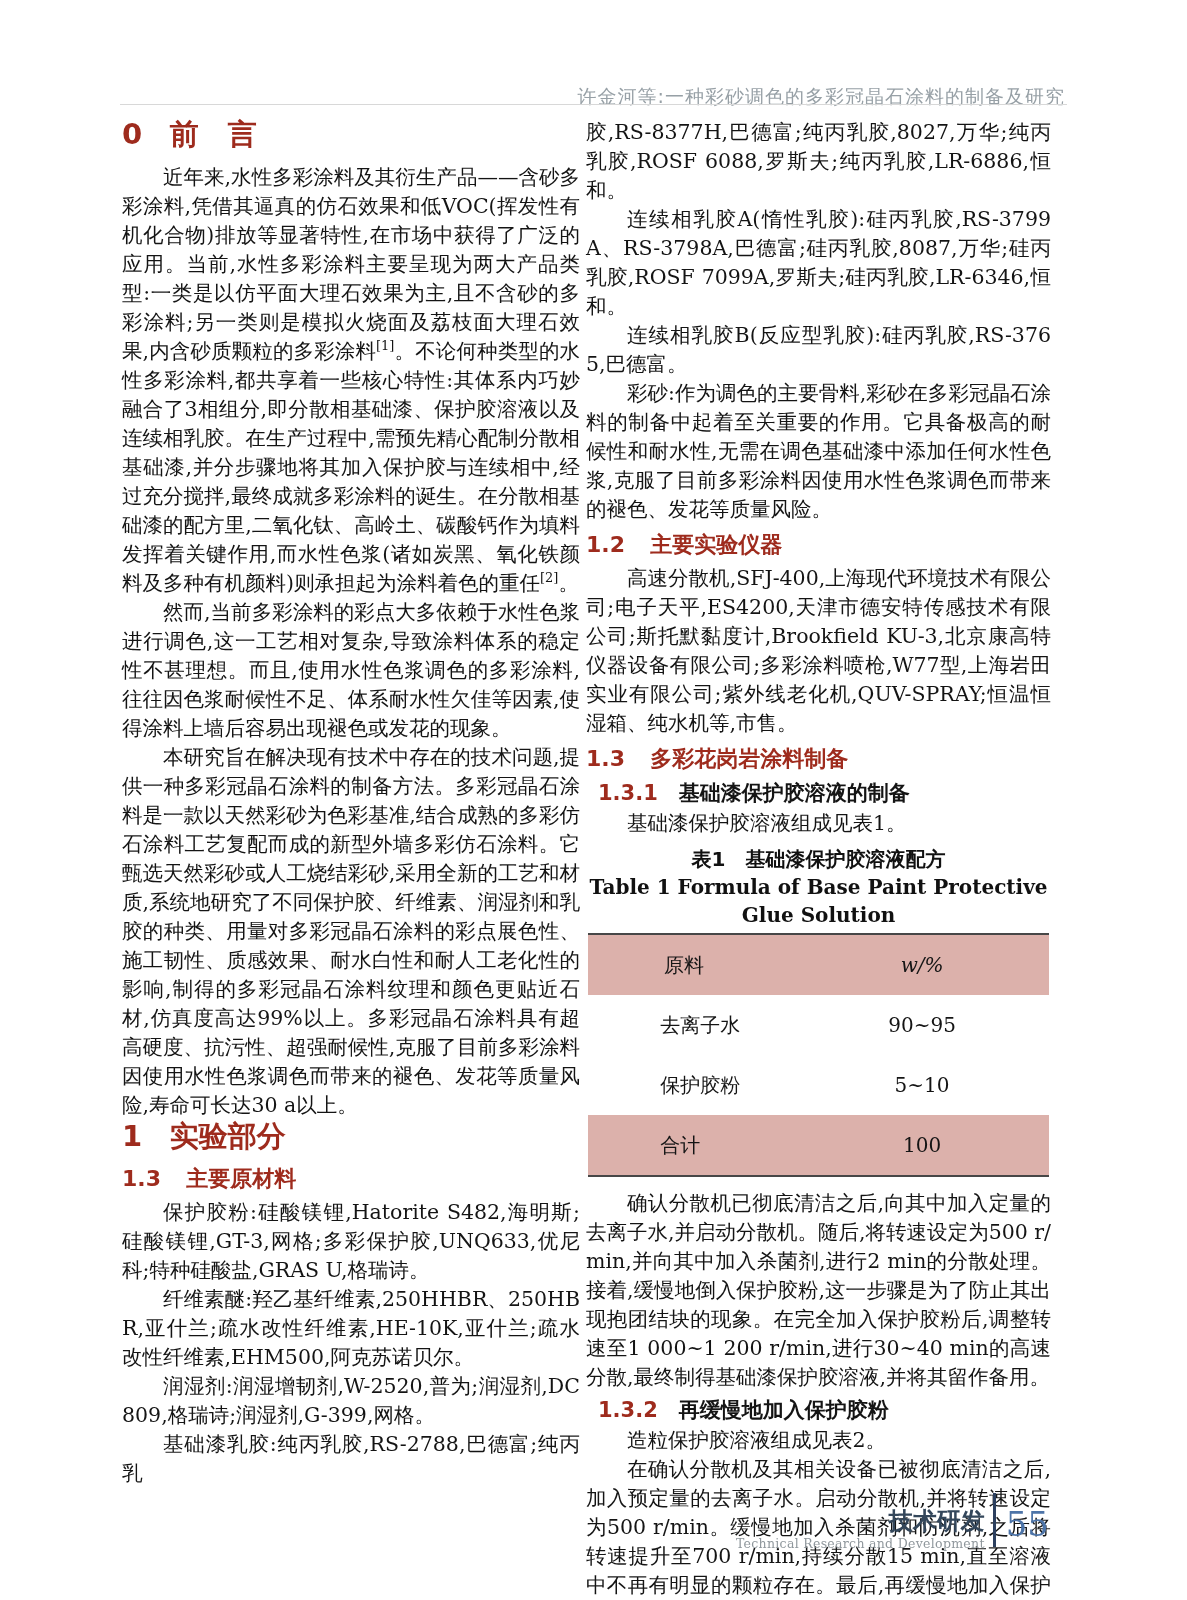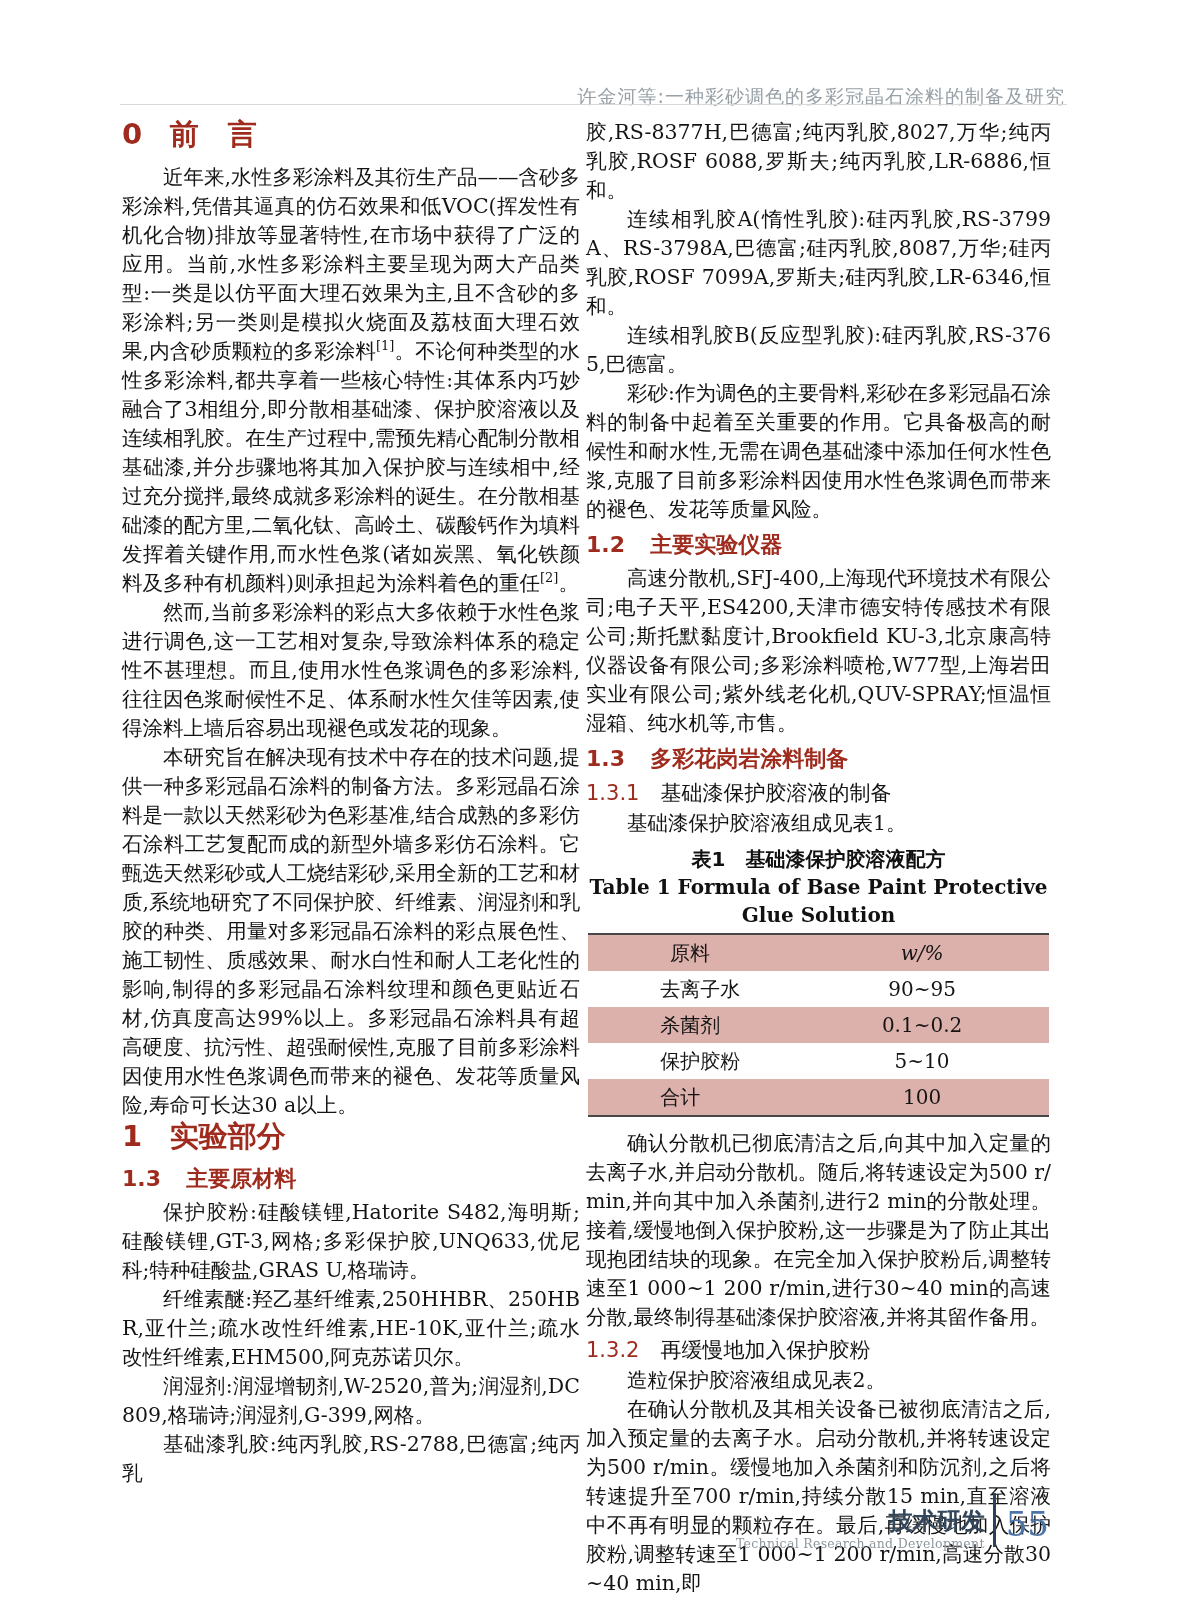--- a/index.html
+++ b/index.html
@@ -36,21 +36,21 @@
   }
   h2.sec-1{margin-bottom:12px;}
   .sec-num{margin-right:0.95em;}
   h3.sub{
     margin:8px 0 6px 0;
     font-family:"DejaVu Sans","Liberation Sans",sans-serif;
     font-size:22px;font-weight:bold;color:#9e2b1d;line-height:1.2;
   }
   .sub-num{margin-right:1.15em;}
   h4.sub3{
-    margin:4px 0 2px 0;font-weight:normal;
+    margin:4px 0 2px 12px;font-weight:bold;
     font-size:21px;line-height:1.35;color:#141414;
   }
   h4.sub3 .sub3-num{
     font-family:"DejaVu Sans","Liberation Sans",sans-serif;
     color:#9e2b1d;margin-right:1.0em;
   }
   sup.cite{font-size:13px;line-height:0;}
   .tablewrap{margin:8px 0 12px 0;}
   .cap-zh{
     text-align:center;
@@ -60,21 +60,21 @@
   .cap-en{
     text-align:center;font-weight:bold;font-size:20px;line-height:1.4;
     margin-bottom:4px;color:#111;
   }
   table.t1{
     width:99%;margin:0 auto;border-collapse:collapse;
     border-top:2px solid #474747;border-bottom:2px solid #474747;
     font-size:20px;
   }
   table.t1 th,table.t1 td{
-    height:28px;padding:4px;font-weight:normal;vertical-align:middle;
+    height:28px;padding:16px;font-weight:normal;vertical-align:middle;
   }
   table.t1 .c1{width:45%;text-align:left;padding-left:72px;}
   table.t1 th.c1{text-align:center;padding-left:0;}
   table.t1 .c2{width:55%;text-align:center;}
   tr.pink{background:#dcb1ab;}
   tr.white{background:#ffffff;}
   .footer{
     position:absolute;top:1488px;right:138px;
     display:flex;align-items:center;
   }
@@ -149,24 +149,20 @@
             <tr class="pink">
               <th class="c1">原料</th>
               <th class="c2"><i>w/%</i></th>
             </tr>
           </thead>
           <tbody>
             <tr class="white">
               <td class="c1">去离子水</td>
               <td class="c2">90~95</td>
             </tr>
-            <tr class="pink">
-              <td class="c1">杀菌剂</td>
-              <td class="c2">0.1~0.2</td>
-            </tr>
             <tr class="white">
               <td class="c1">保护胶粉</td>
               <td class="c2">5~10</td>
             </tr>
             <tr class="pink">
               <td class="c1">合计</td>
               <td class="c2">100</td>
             </tr>
           </tbody>
         </table>

